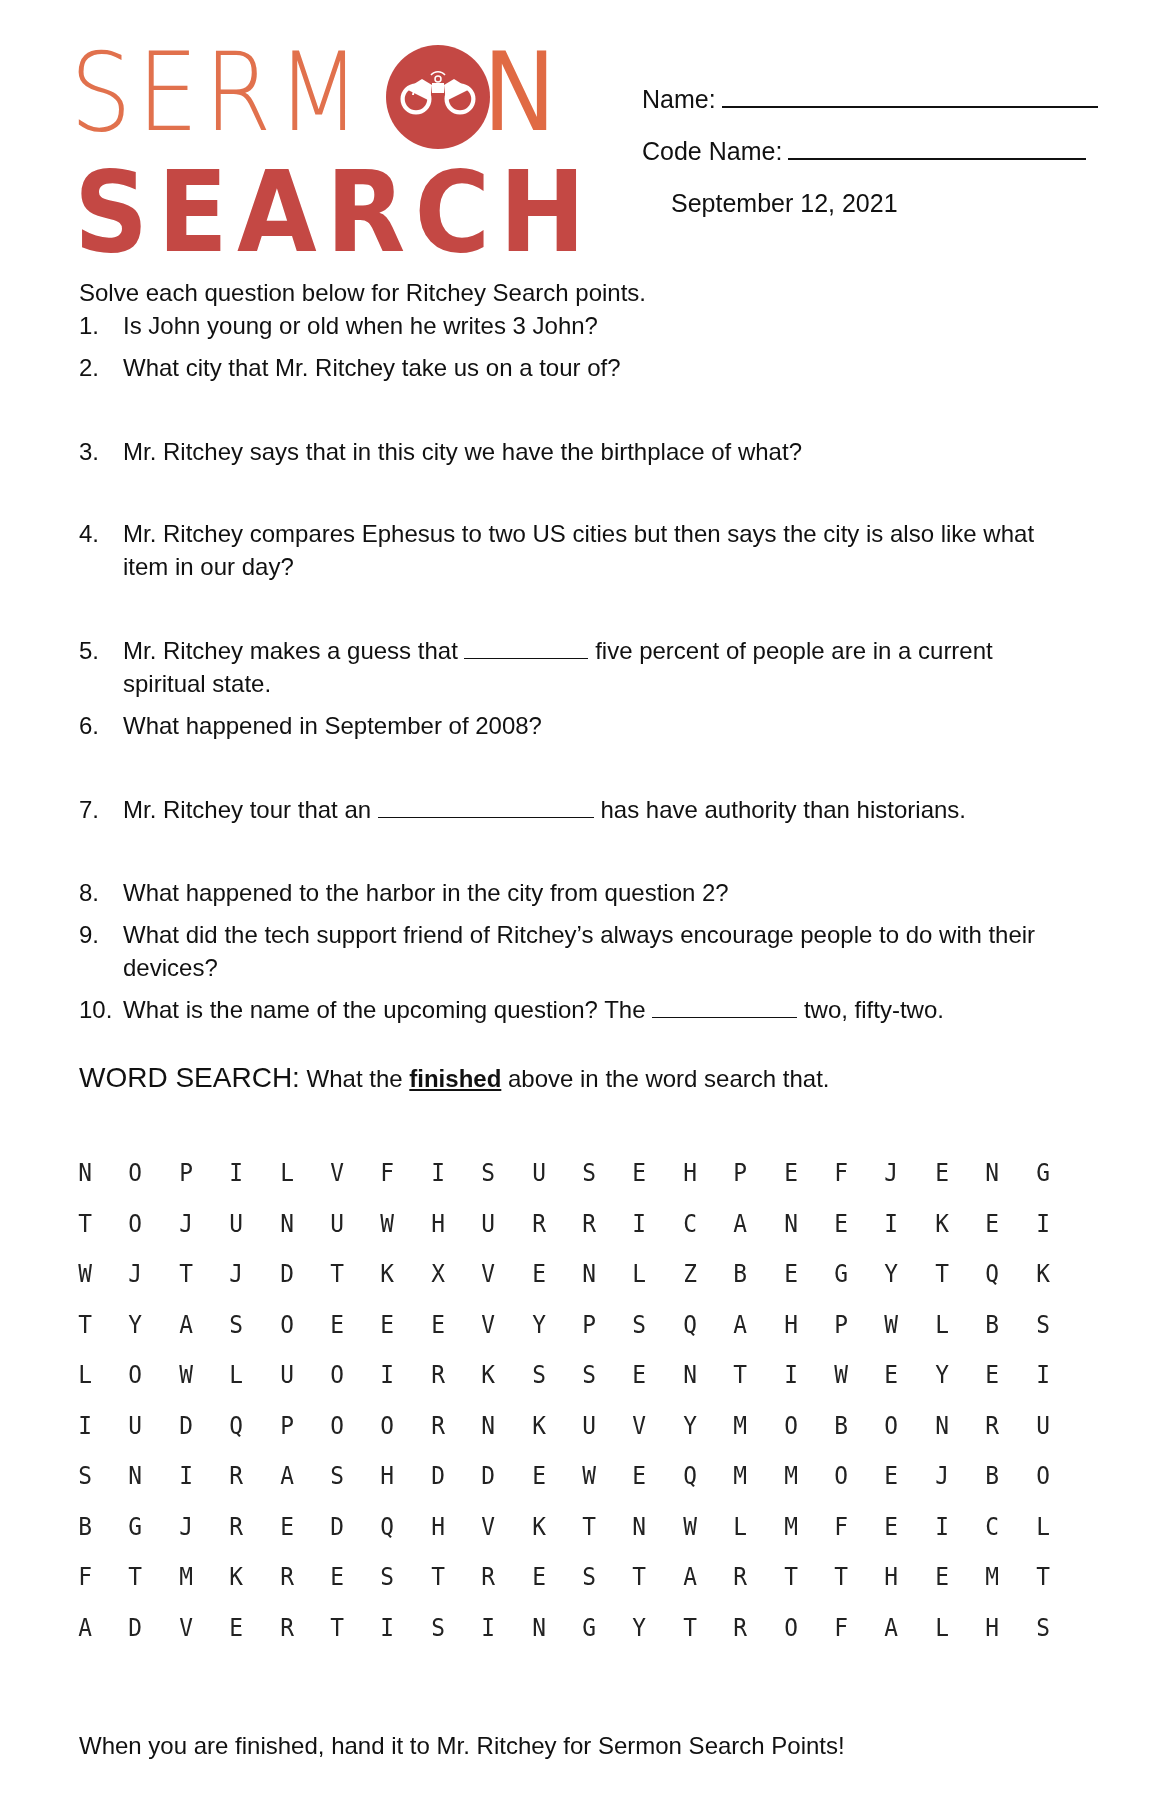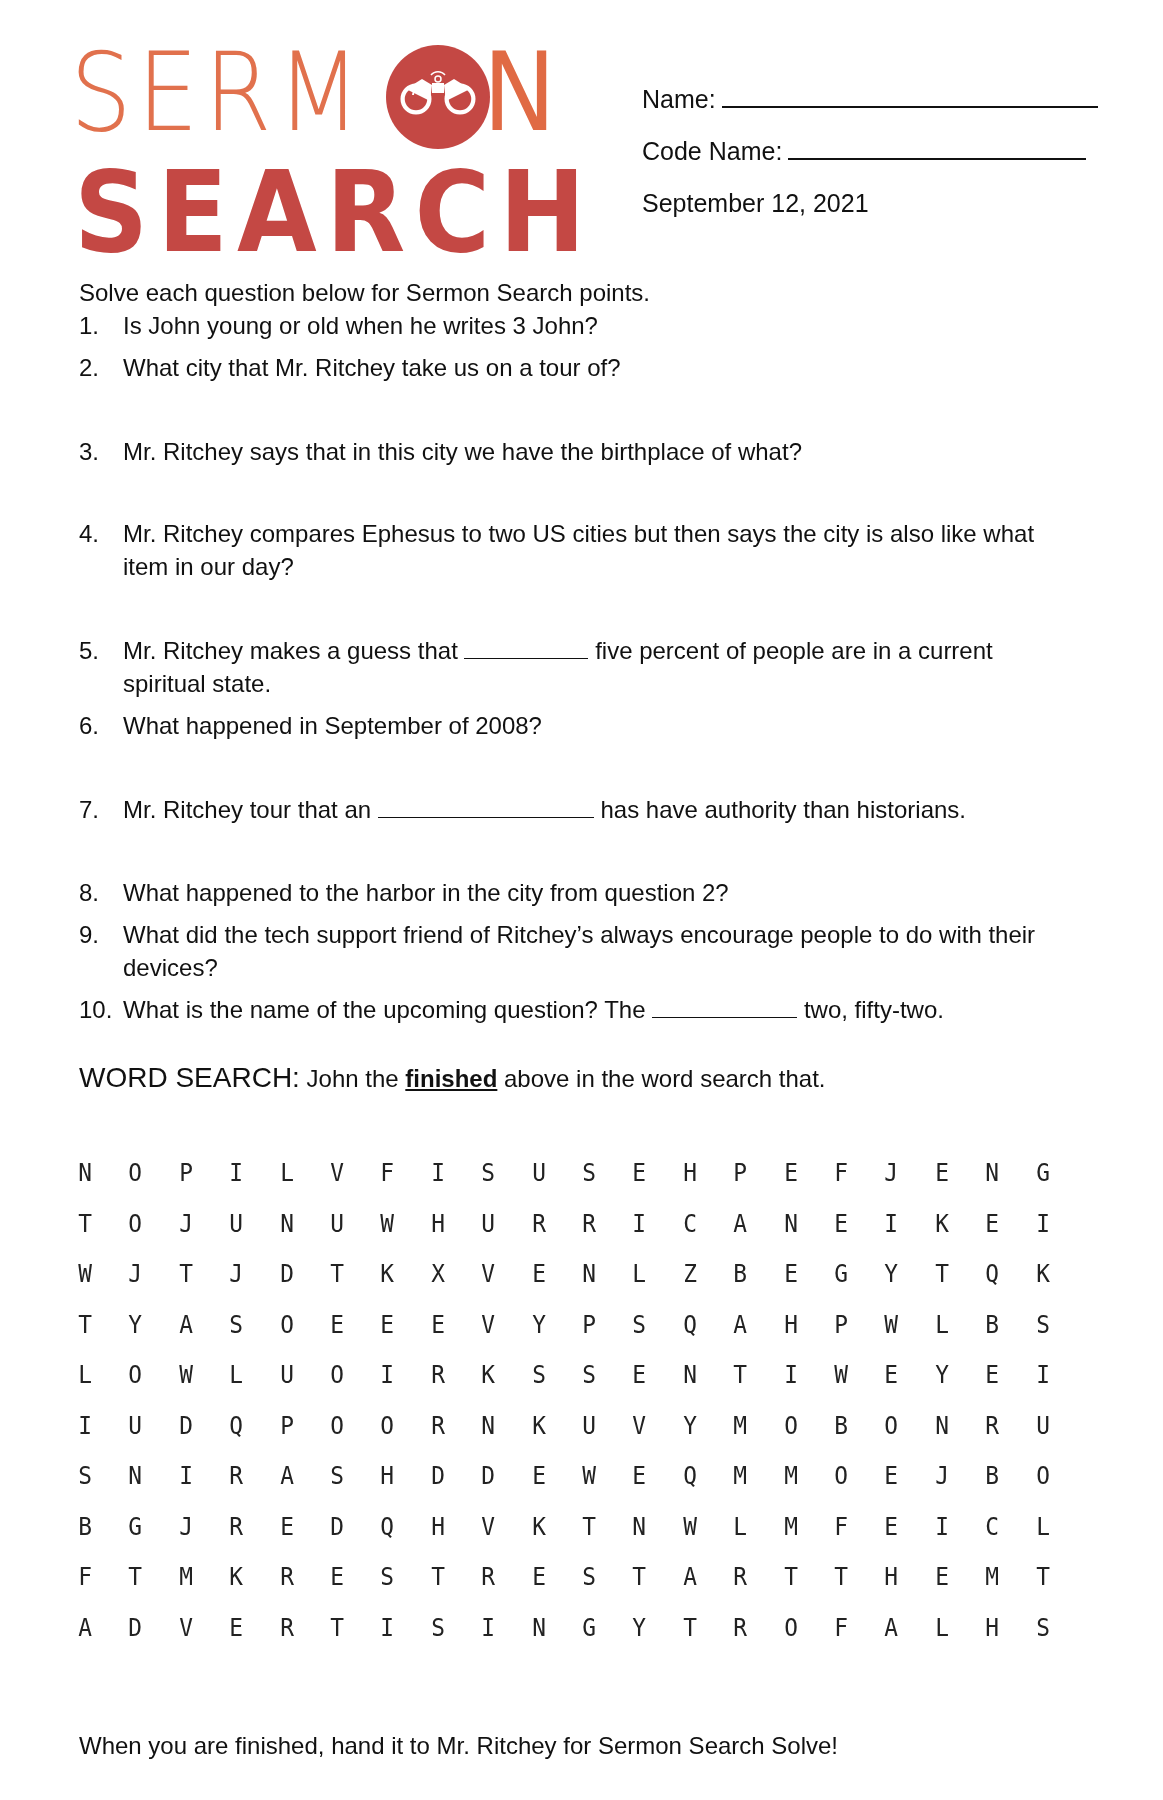--- a/index.html
+++ b/index.html
@@ -62,23 +62,23 @@
   </div>
   <div class="logo-search">SEARCH</div>
 </div>
 
 <div class="field" style="top:84px;">
   <span>Name:</span><span class="line" style="width:376px;"></span>
 </div>
 <div class="field" style="top:136px;">
   <span>Code Name:</span><span class="line" style="width:298px;"></span>
 </div>
-<div class="field" style="top:188px;">September 12, 2021</div>
-
-<div class="intro qtext">Solve each question below for Sermon Search points.</div>
+<div class="field" style="top:188px;margin-left:29px;">September 12, 2021</div>
+
+<div class="intro qtext">Solve each question below for Ritchey Search points.</div>
 
 <div class="q qtext" style="top:309px;">
   <span class="num">1.</span>
   <span class="body"><span>Is John young or old when he writes 3 John?</span></span>
 </div>
 <div class="q qtext" style="top:351px;">
   <span class="num">2.</span>
   <span class="body"><span>What city that Mr. Ritchey take us on a tour of?</span></span>
 </div>
 <div class="q qtext" style="top:435px;">
@@ -108,21 +108,21 @@
 <div class="q qtext" style="top:918px;">
   <span class="num">9.</span>
   <span class="body" style="width:920px;"><span>What did the tech support friend of Ritchey’s always encourage people to do with their devices?</span></span>
 </div>
 <div class="q qtext" style="top:993px;">
   <span class="num">10.</span>
   <span class="body"><span>What is the name of the upcoming question? The </span><span class="blank" style="width:145px;"></span><span> two, fifty-two.</span></span>
 </div>
 
 <div class="ws-heading">
-  <span class="big">WORD SEARCH:</span><span> John the </span><span class="answers">finished</span><span> above in the word search that.</span>
+  <span class="big">WORD SEARCH:</span><span> What the </span><span class="answers">finished</span><span> above in the word search that.</span>
 </div>
 
 <div class="grid" id="ws-grid">
     <div>
       <div class="cell" style="left: 0px; top: 0px;">N</div>
       <div class="cell" style="left: 50.4px; top: 0px;">O</div>
       <div class="cell" style="left: 100.8px; top: 0px;">P</div>
       <div class="cell" style="left: 151.2px; top: 0px;">I</div>
       <div class="cell" style="left: 201.6px; top: 0px;">L</div>
       <div class="cell" style="left: 252px; top: 0px;">V</div>
@@ -334,13 +334,13 @@
       <div class="cell" style="left: 655.2px; top: 454.5px;">R</div>
       <div class="cell" style="left: 705.6px; top: 454.5px;">O</div>
       <div class="cell" style="left: 756px; top: 454.5px;">F</div>
       <div class="cell" style="left: 806.4px; top: 454.5px;">A</div>
       <div class="cell" style="left: 856.8px; top: 454.5px;">L</div>
       <div class="cell" style="left: 907.2px; top: 454.5px;">H</div>
       <div class="cell" style="left: 957.6px; top: 454.5px;">S</div>
     </div>
   </div>
 
-<div class="footer">When you are finished, hand it to Mr. Ritchey for Sermon Search Solve!</div>
+<div class="footer">When you are finished, hand it to Mr. Ritchey for Sermon Search Points!</div>
 
 </body></html>

